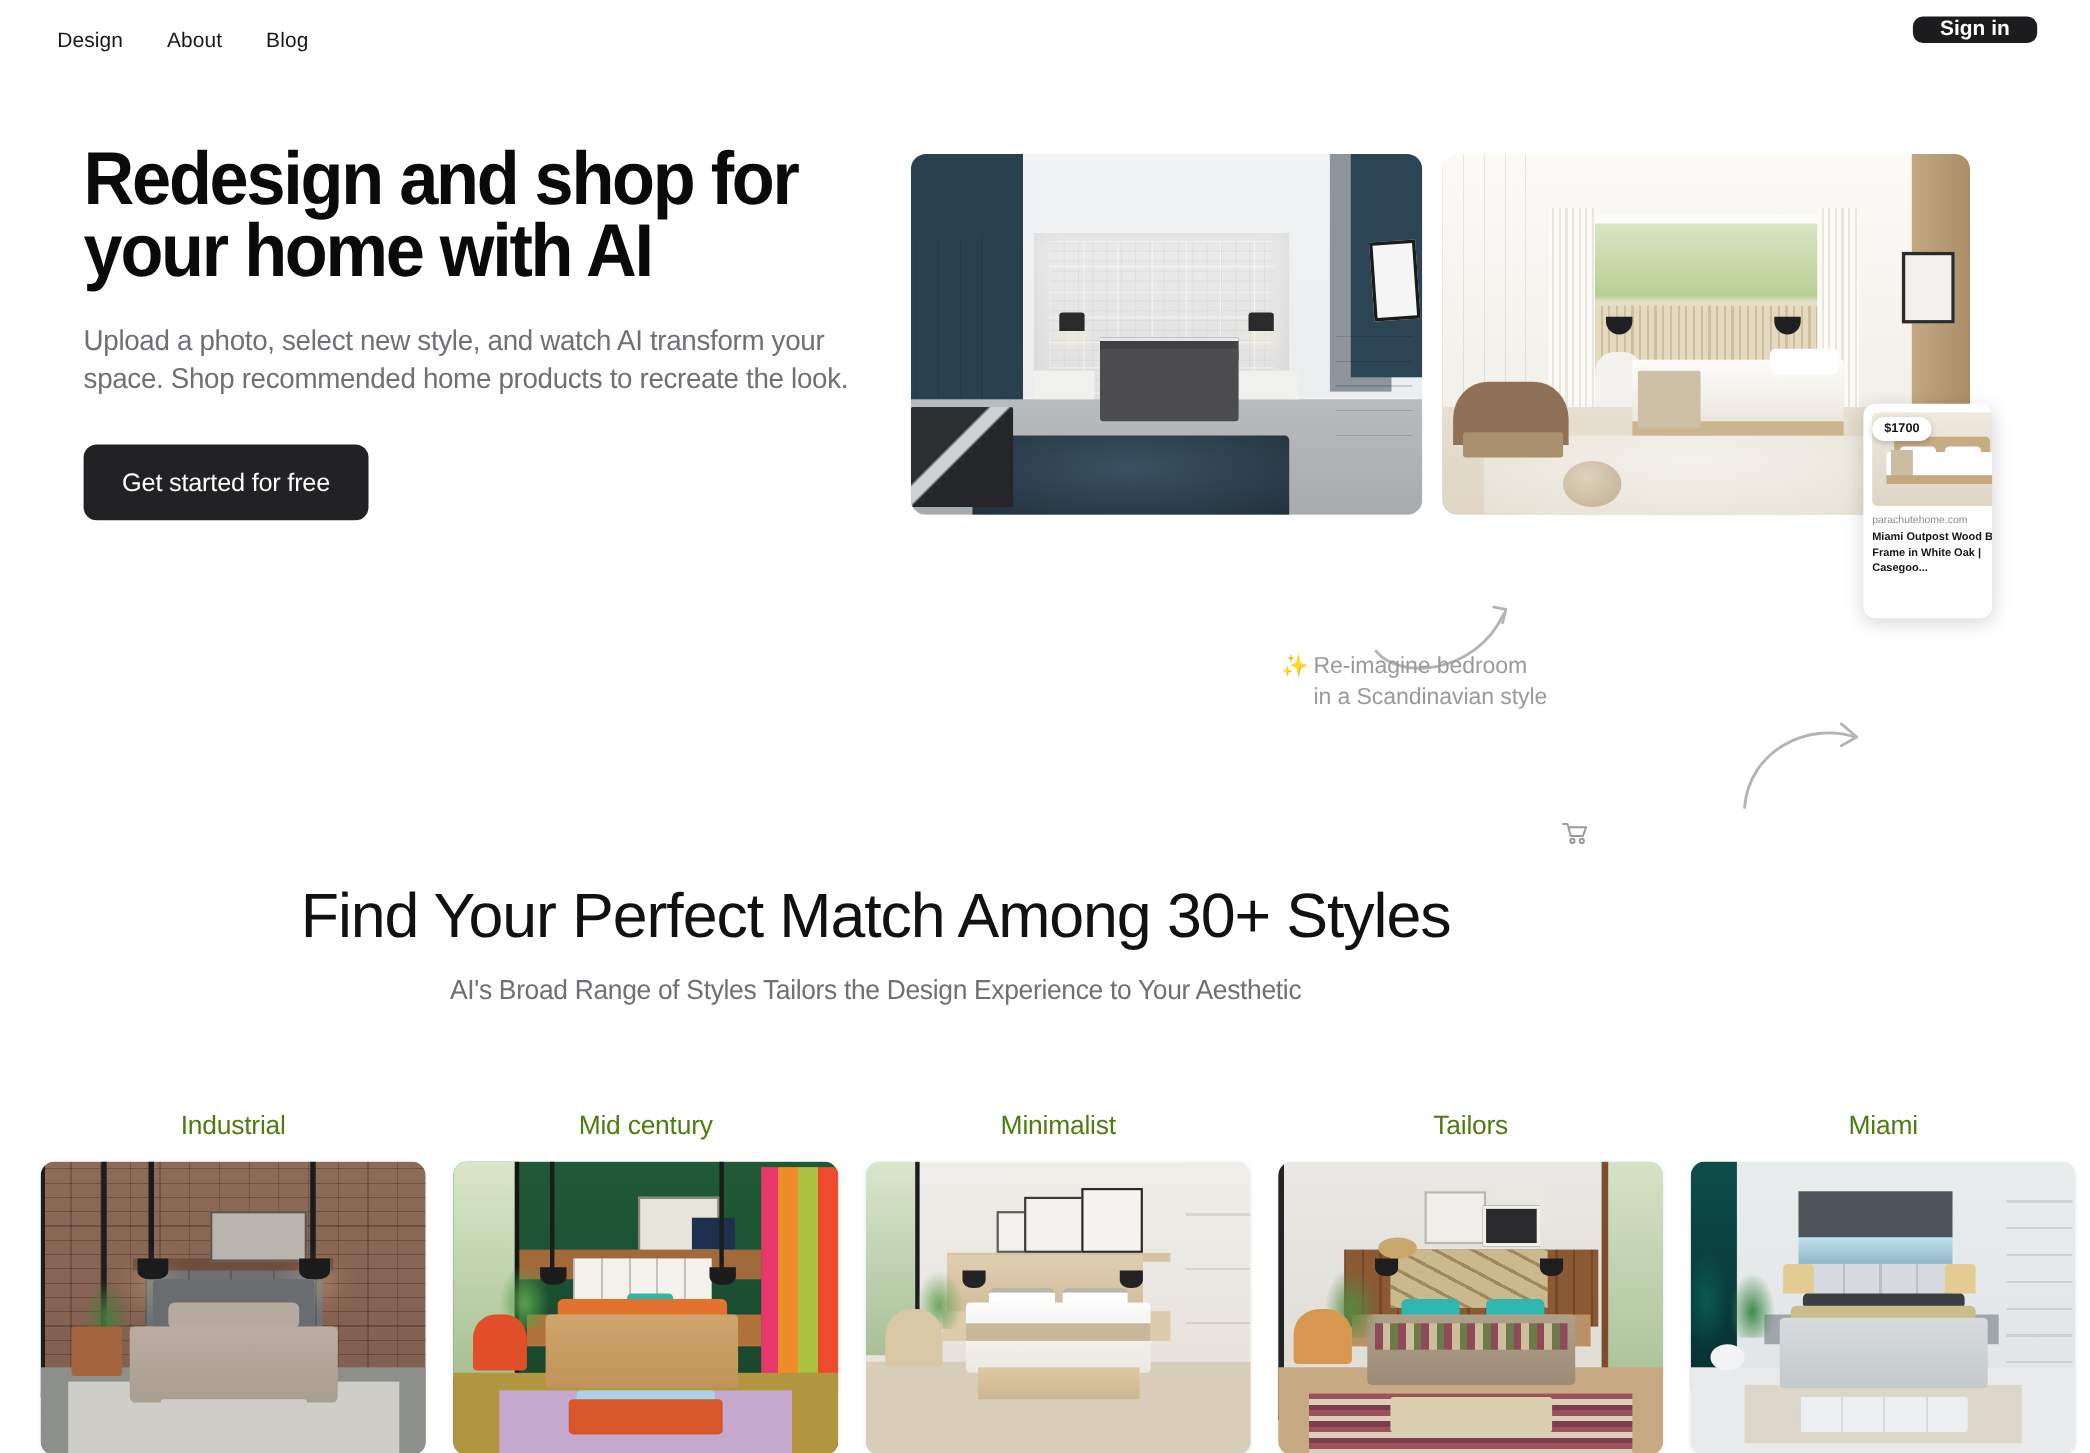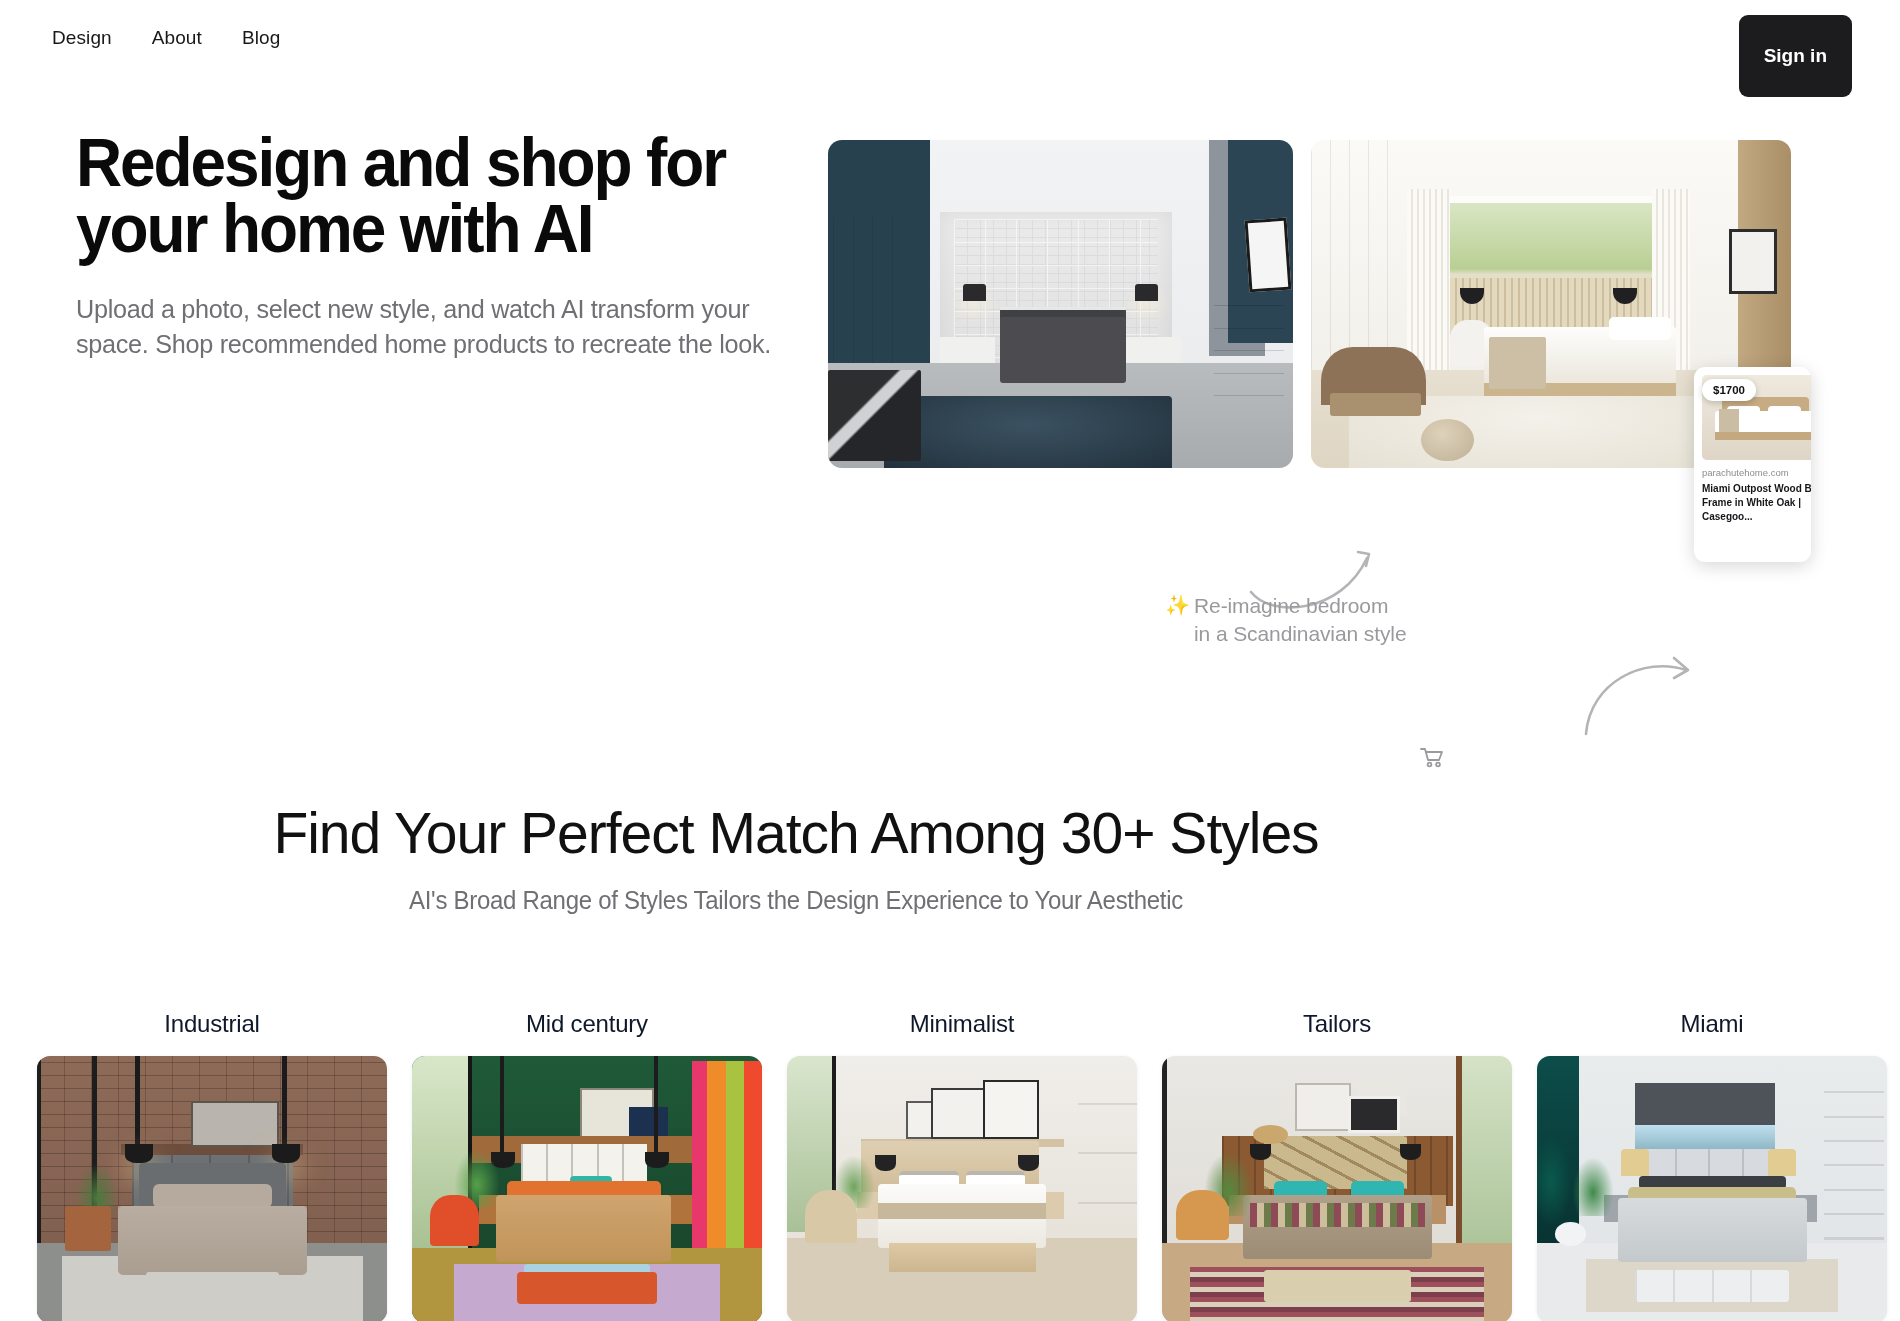--- a/index.html
+++ b/index.html
@@ -4,21 +4,21 @@
 <style>
   * { margin:0; padding:0; box-sizing:border-box; }
   html,body { width:1900px; height:1321px; background:#ffffff; overflow:hidden; }
   body { font-family:"Liberation Sans", sans-serif; color:#111; }
 
   
   .nav { position:absolute; top:0; left:0; width:1900px; height:75px; display:flex; align-items:center; }
   .nav-links { display:flex; gap:40px; margin-left:52px; }
   .nav-link { font-size:19px; color:#18181b; letter-spacing:.1px; cursor:pointer; }
   .signin { position:absolute; right:48px; top:15px; background:#1c1c1e; color:#fff;
-            font-size:19px; font-weight:700; padding:30px 25px; border-radius:9px; cursor:pointer; border:none; }
+            font-size:19px; font-weight:700; padding:1px 25px; border-radius:9px; cursor:pointer; border:none; }
 
   
   .hero { position:absolute; top:75px; left:0; width:1900px; height:680px; }
   .hero-left { position:absolute; left:76px; top:55px; width:740px; }
   h1.headline { font-family:"Liberation Sans Narrow","Liberation Sans",sans-serif;
                 font-size:68px; line-height:.97; font-weight:700; letter-spacing:-2.2px; color:#0a0a0a;
                 transform:scaleX(.94); transform-origin:left center; white-space:pre-line; }
   .sub { margin-top:30px; font-size:26px; line-height:1.35; color:#6f6f74; letter-spacing:-.3px;
          transform:scaleX(.97); transform-origin:left center; white-space:pre-line; }
   .cta { margin-top:42px; display:inline-block; background:#222224; color:#fff; font-size:23px;
@@ -130,21 +130,21 @@
 
   
   .sec { position:absolute; top:800px; left:0; width:1592px; }
   .sec-title { text-align:center; font-family:"Liberation Sans Narrow","Liberation Sans",sans-serif;
                font-size:57px; font-weight:400; letter-spacing:-1px; color:#111; }
   .sec-sub { text-align:center; margin-top:20px; font-size:25px; color:#6f6f74; letter-spacing:-.3px;
              transform:scaleX(.96); }
 
   .cards { position:absolute; top:1010px; left:0; width:1900px; display:flex; gap:25px; padding:0 37px; }
   .card { width:350px; }
-  .card-label { text-align:center; font-size:24px; color:#0f172a; margin-bottom:18px; letter-spacing:-.2px; }
+  .card-label { text-align:center; font-size:24px; color:#4d7c0f; margin-bottom:18px; letter-spacing:-.2px; }
   .card-img { width:350px; height:267px; border-radius:13px; overflow:hidden; position:absolute;
               box-shadow:0 1px 4px rgba(0,0,0,.07); }
   .card-shell { position:relative; width:350px; height:267px; }
 
   
   .i-bg{position:absolute;inset:0;background:linear-gradient(180deg,#8e6a58,#7d5c4c);}
   .i-brick{position:absolute;inset:0;
      background-image:repeating-linear-gradient(0deg,rgba(0,0,0,.22) 0 1px,transparent 1px 13px),
                       repeating-linear-gradient(90deg,rgba(0,0,0,.18) 0 1px,transparent 1px 27px);}
   .i-win{position:absolute;left:0;top:0;width:17%;height:80%;background:linear-gradient(180deg,#cfd6d2,#9fa8a4);
@@ -288,20 +288,21 @@
   <button class="signin">Sign in</button>
 </div>
 
 <div class="hero">
 
   <div class="hero-left">
     <h1 class="headline">Redesign and shop for
 your home with AI</h1>
     <div class="sub">Upload a photo, select new style, and watch AI transform your
 space. Shop recommended home products to recreate the look.</div>
+    <button class="cta">Get started for free</button>
   </div>
 
   <div class="shot shot-before">
     <div class="room">
       <div class="b-wall"></div>
         <div class="b-navyL"></div>
         <div class="b-grayR"></div>
         <div class="b-navyR"></div>
       <div class="b-alcove">
           <div class="b-blueprint"></div>

